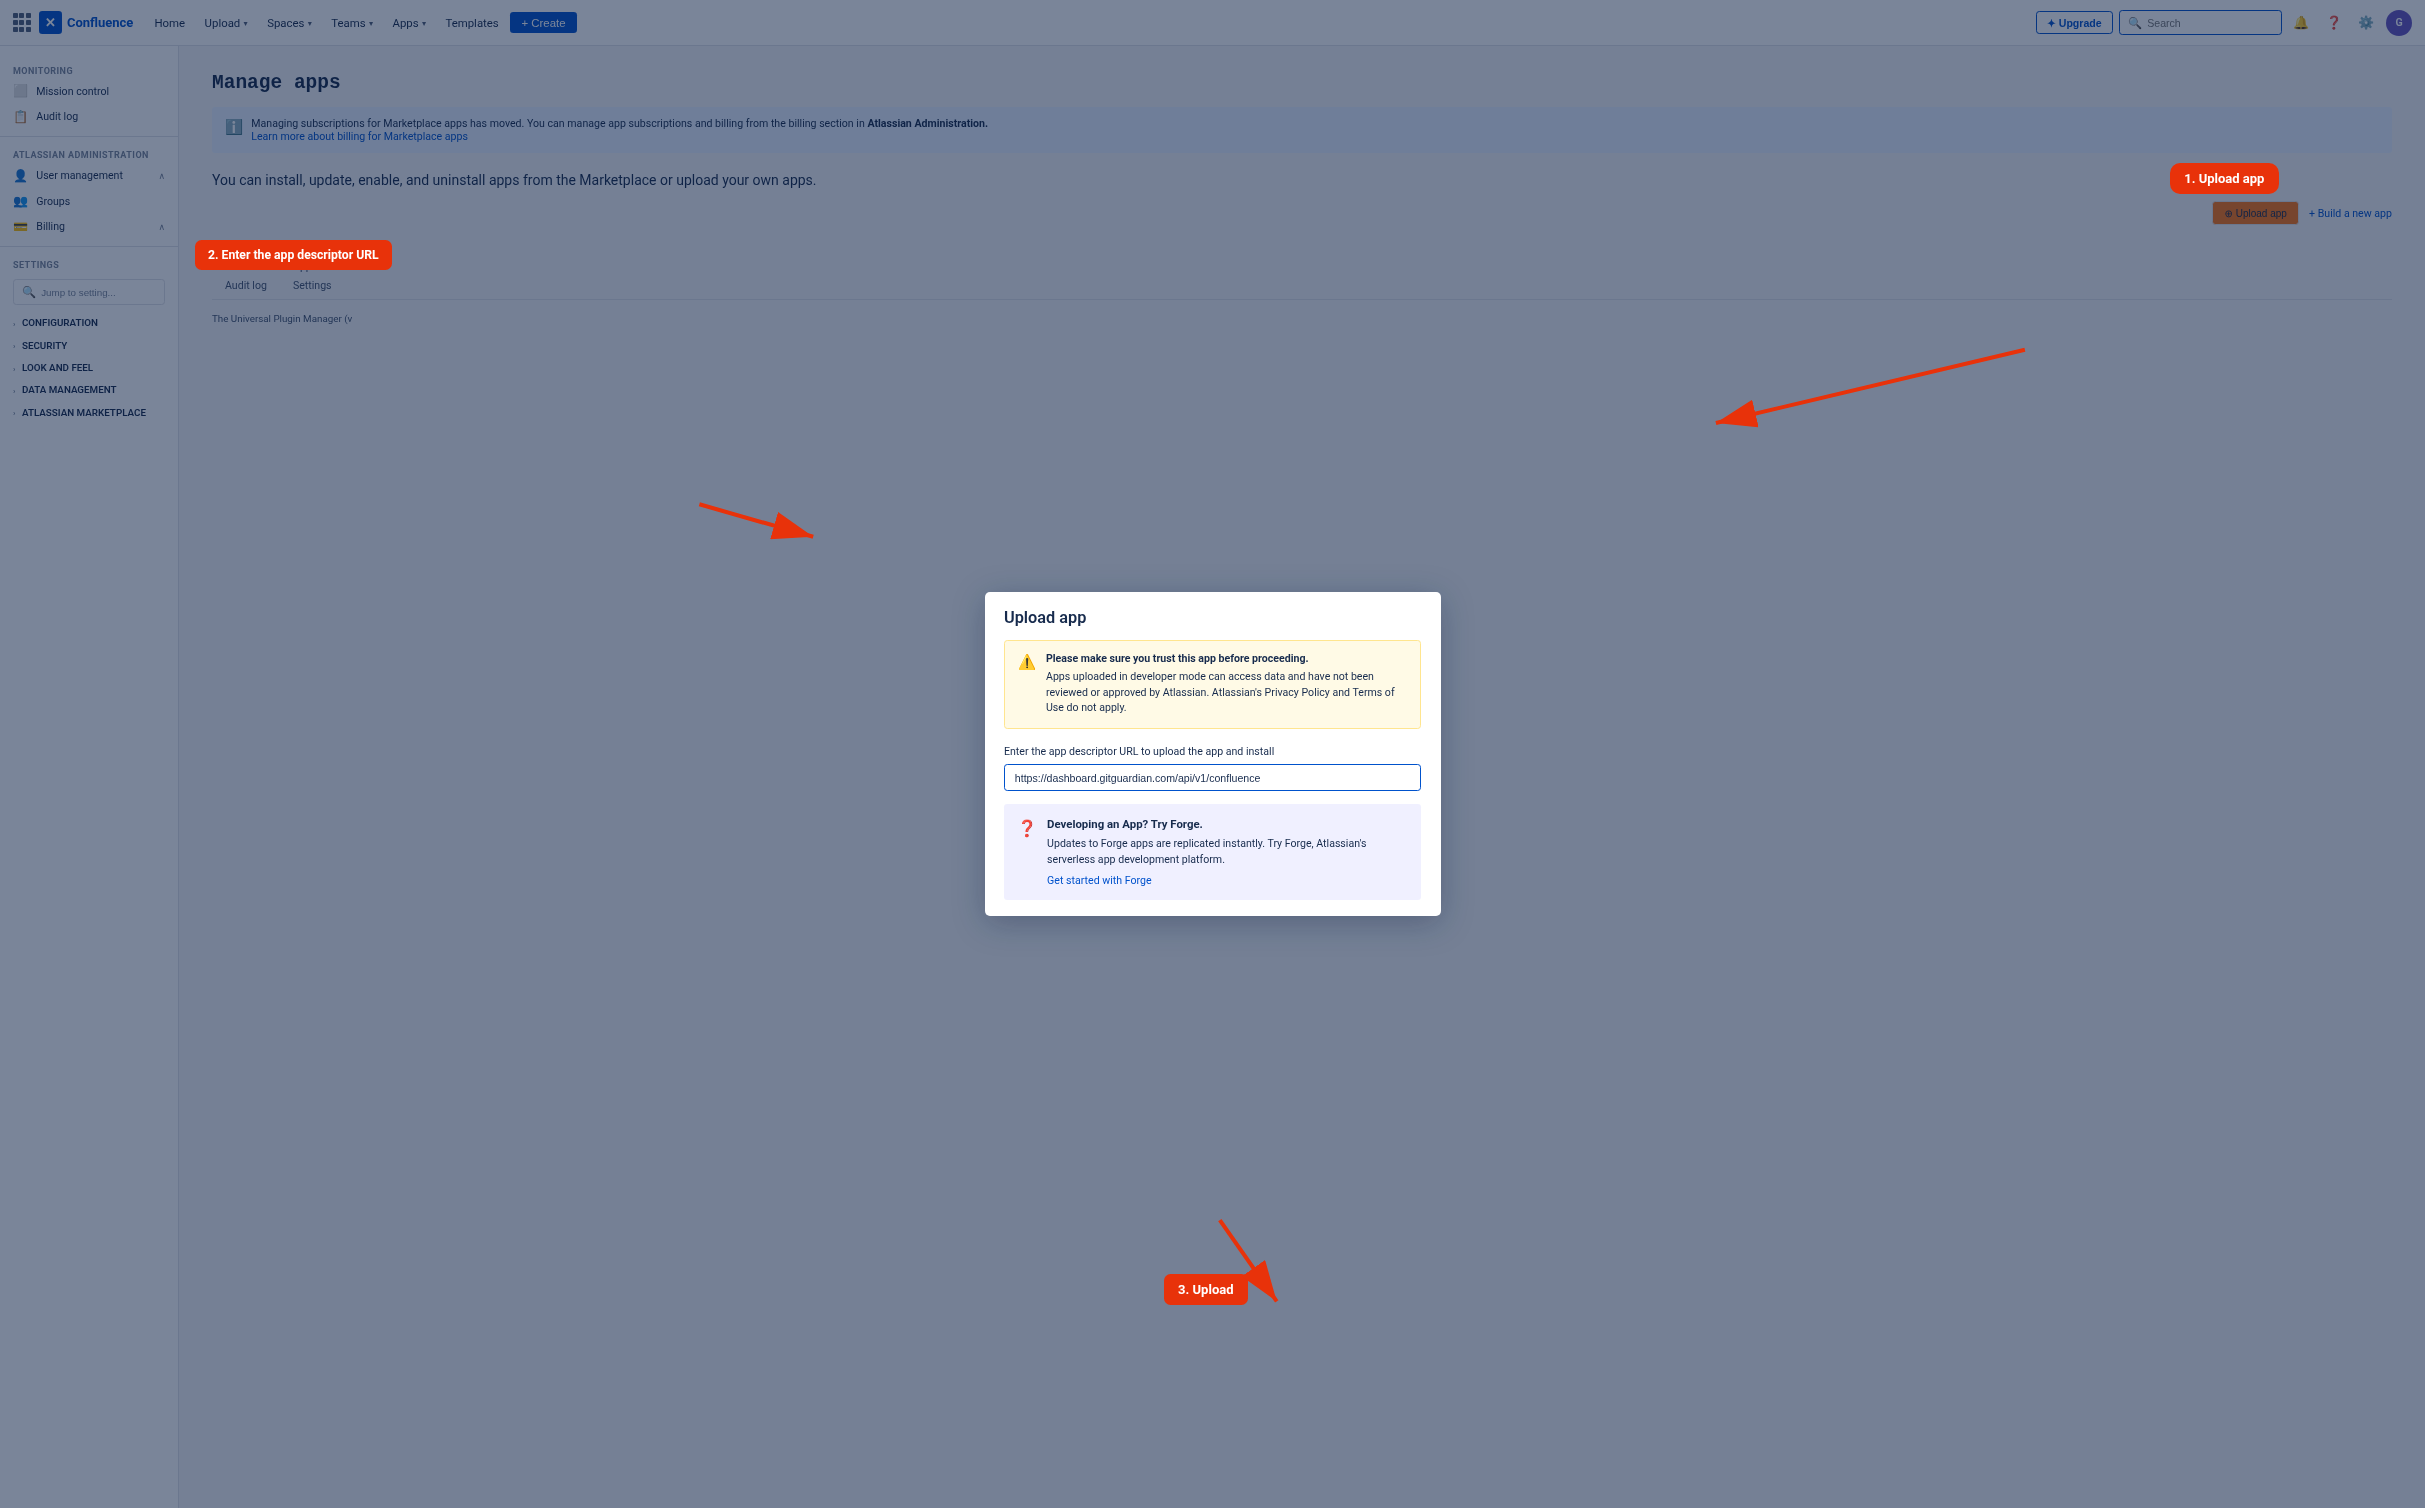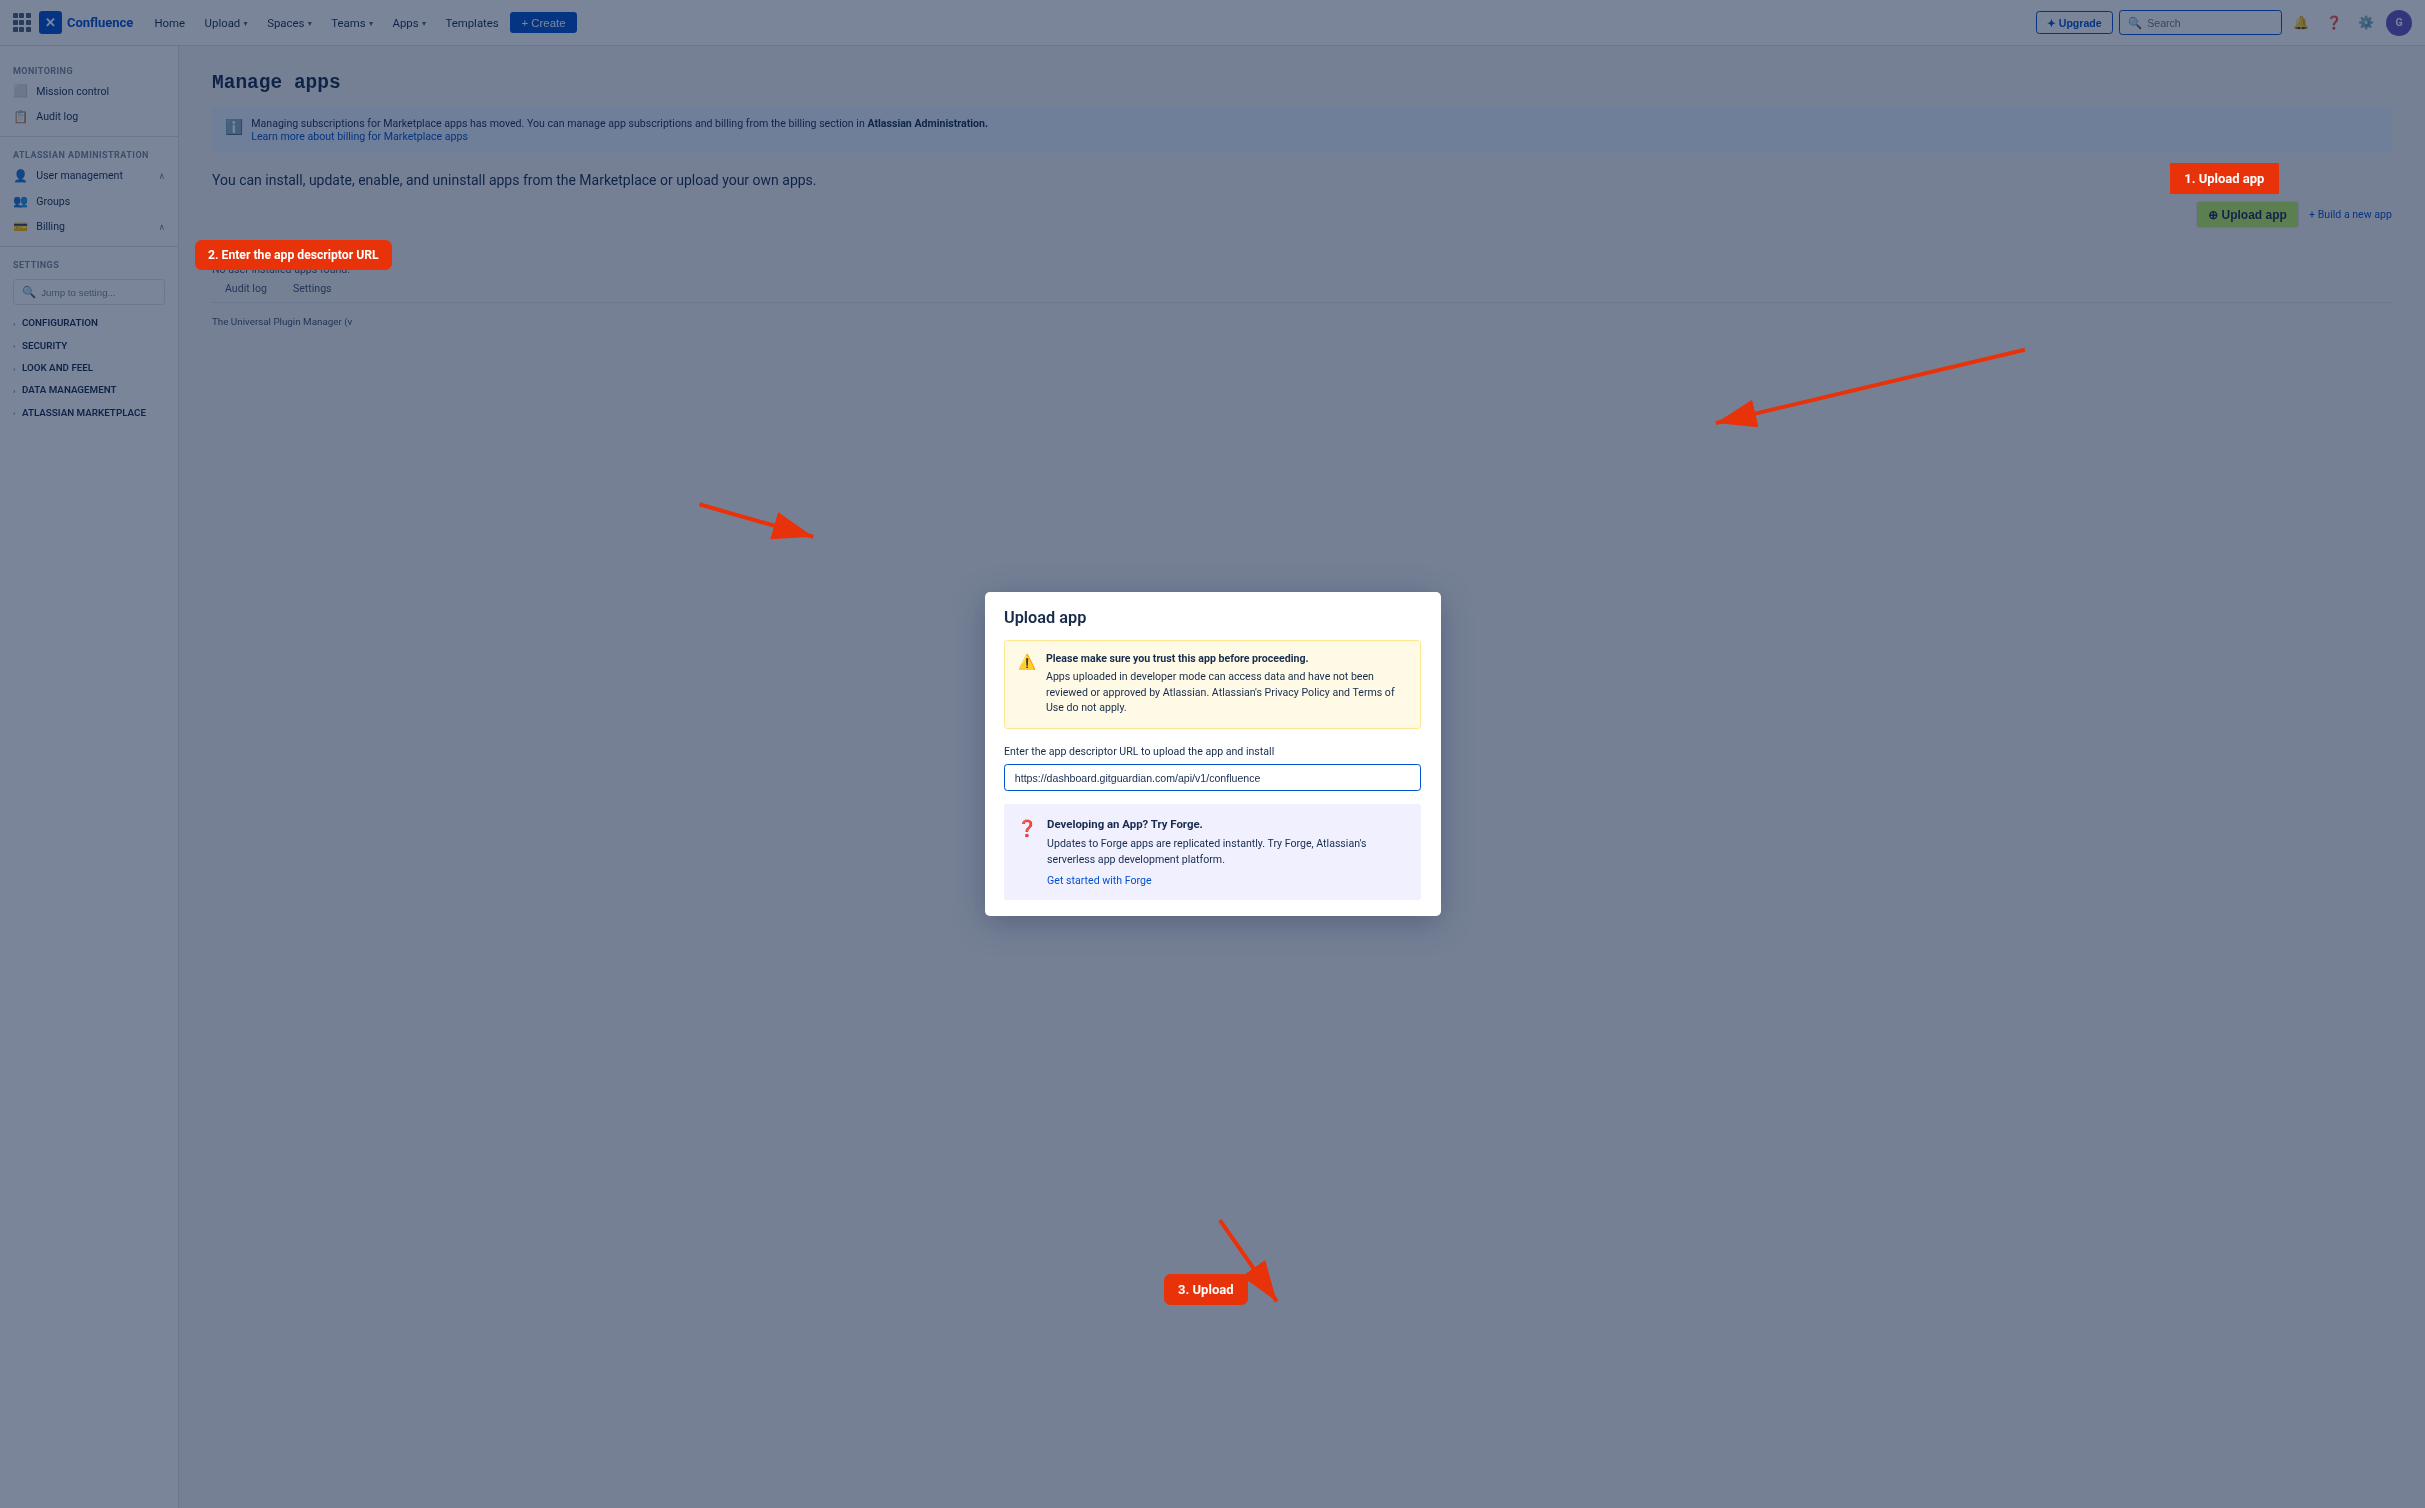--- a/index.html
+++ b/index.html
@@ -55,21 +55,21 @@
     .sidebar-section-item .chevron { font-size: 8.1px; color: #7a869a; }
 
     
     .main { flex: 1; padding: 26px 33px; overflow-y: auto; position: relative; }
     .page-title { font-size: 19.5px; font-weight: 700; color: #172b4d; margin-bottom: 13px; font-family: Liberation Mono, monospace; }
     .info-banner { background: #e6f0ff; border-radius: 3.3px; padding: 9.8px 13px; margin-bottom: 19.5px; font-size: 10.6px; color: #172b4d; display: flex; gap: 8.1px; align-items: flex-start; }
     .info-banner .info-icon { color: #0052cc; font-size: 14.6px; flex-shrink: 0; margin-top: 0.8px; }
     .info-link { color: #0052cc; text-decoration: none; }
     .section-desc { font-size: 14px; color: #172b4d; margin-bottom: 13px; }
     .top-actions { display: flex; justify-content: flex-end; gap: 9.8px; margin-bottom: 13px; align-items: center; }
-    .upload-app-btn { border: 0.8px solid #dfe1e6; background: #bef264; color: #172b4d; border-radius: 3.3px; padding: 5.7px 11.4px; cursor: pointer; font-size: 12px; display: flex; align-items: center; gap: 4.9px; font-weight: 700; }
+    .upload-app-btn { border: 0.8px solid #dfe1e6; background: #f97316; color: #172b4d; border-radius: 3.3px; padding: 5.7px 11.4px; cursor: pointer; font-size: 10px; display: flex; align-items: center; gap: 4.9px; font-weight: 400; }
     .build-app-link { color: #0052cc; font-size: 10.6px; cursor: pointer; text-decoration: none; display: flex; align-items: center; gap: 3.3px; }
     .subsection-title { font-size: 13px; font-weight: 600; margin-bottom: 6.5px; }
     .tab-row { display: flex; gap: 0; border-bottom: 1.6px solid #dfe1e6; margin-bottom: 13px; }
     .tab { padding: 6.5px 13px; font-size: 10.6px; cursor: pointer; color: #42526e; }
     .no-apps-text { font-size: 10.6px; color: #42526e; }
     .plugin-mgr { font-size: 9.8px; color: #42526e; margin-top: 9.8px; }
 
     
     .overlay { position: fixed; top: 0; left: 0; right: 0; bottom: 0; background: rgba(9,30,66,0.54); z-index: 200; display: flex; align-items: center; justify-content: center; }
     .modal { background: #fff; border-radius: 4.9px; width: 456px; max-width: 90vw; box-shadow: 0 6.5px 33px rgba(9,30,66,0.3); overflow: hidden; }
@@ -294,21 +294,21 @@
           <div class="forge-text">Updates to Forge apps are replicated instantly. Try Forge, Atlassian's serverless app development platform.</div>
           <a class="forge-link">Get started with Forge</a>
         </div>
       </div>
     </div>
   </div>
 </div>
 
 <div class="annotation-container">
 
-  <div class="callout" style="top: 163px; right: 146px; font-size: 13px; padding: 8.1px 14.6px; border-radius: 1px;">1. Upload app</div>
+  <div class="callout" style="top: 163px; right: 146px; font-size: 13px; padding: 8.1px 14.6px; border-radius: 10px;">1. Upload app</div>
 
   <div class="callout" style="top: 240px; left: 195px; font-size: 12.2px; padding: 8.1px 13px; border-radius: 6.5px;">2. Enter the app descriptor URL</div>
 
   <div class="callout" style="bottom: 203px; left: 50%; transform: translateX(-49px); font-size: 13px; padding: 8.1px 14.6px; border-radius: 6.5px;">3. Upload</div>
 </div>
 
 <svg class="arrow-svg" viewBox="0 0 1491 927" preserveAspectRatio="none">
   <defs>
     <marker id="arrowhead1" markerWidth="10" markerHeight="7" refX="10" refY="3.5" orient="auto">
       <polygon points="0 0, 10 3.5, 0 7" fill="#e8320a"></polygon>

